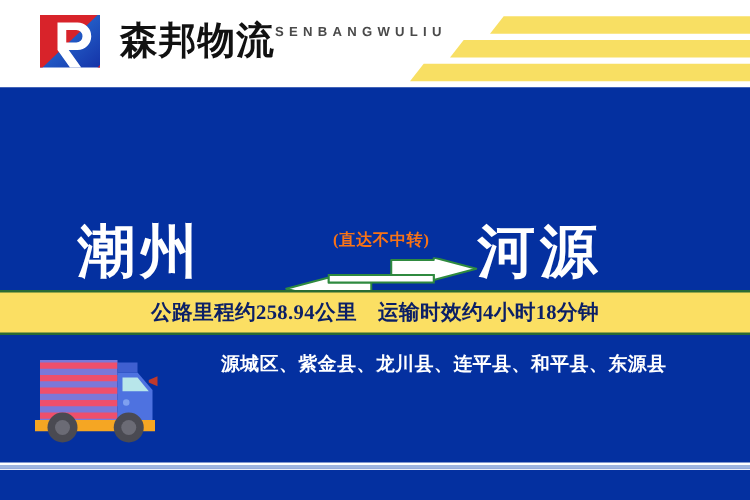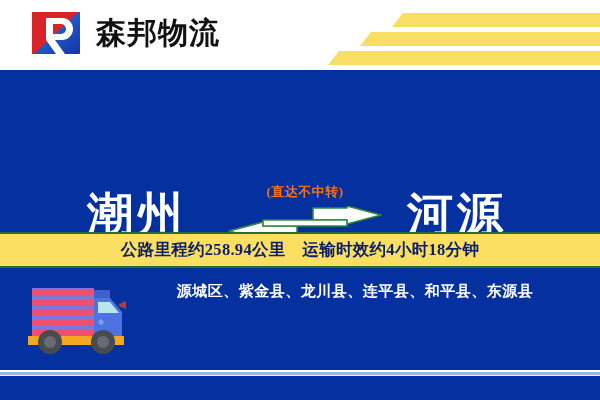--- a/index.html
+++ b/index.html
@@ -85,28 +85,27 @@
   
   .main-panel {
     position: absolute;
     left: 0; top: 70px;
     width: 600px;
     height: 162px;
     background: #0430a0;
   }
   .city {
     position: absolute;
-    top: 122px;
-    font-family: Liberation Serif, serif;
+    top: 108px;
+    font-family: Liberation Sans, sans-serif;
     font-size: 46px;
     font-weight: bold;
     color: #ffffff;
     letter-spacing: 4px;
     line-height: 1;
-    margin-left: 25px;
   }
   .city-origin { left: 62px; }
   .city-dest   { left: 382px; text-align: center; }
 
   .route-center {
     position: absolute;
     left: 225px;
     top: 115px;
     width: 160px;
     text-align: center;
@@ -234,20 +233,21 @@
           </defs>
           <path d="M4 4 H52 V46 H4 Z" fill="url(#blugrad)"></path>
           <path d="M4 4 H50 L6 46 H4 Z" fill="#d8232a"></path>
           <path d="M4 46 H50 L52 44 V46 Z" fill="#d8232a"></path>
           <path d="M18 10 H34 a11 11 0 0 1 0 22 H27 l10 14 H28 L18 32 Z
                    M25 16 V26 H33 a5 5 0 0 0 0 -10 Z" fill="#ffffff"></path>
         </svg>
       </div>
       <div class="logo-text">
         <div class="brand-cn">森邦物流</div>
+        <div class="brand-en">SENBANGWULIU</div>
       </div>
     </div>
   </div>
 
   <div class="main-panel">
 
     <div class="city city-origin">潮州</div>
 
     <div class="route-center">
       <div class="route-top-label">(直达不中转)</div>

